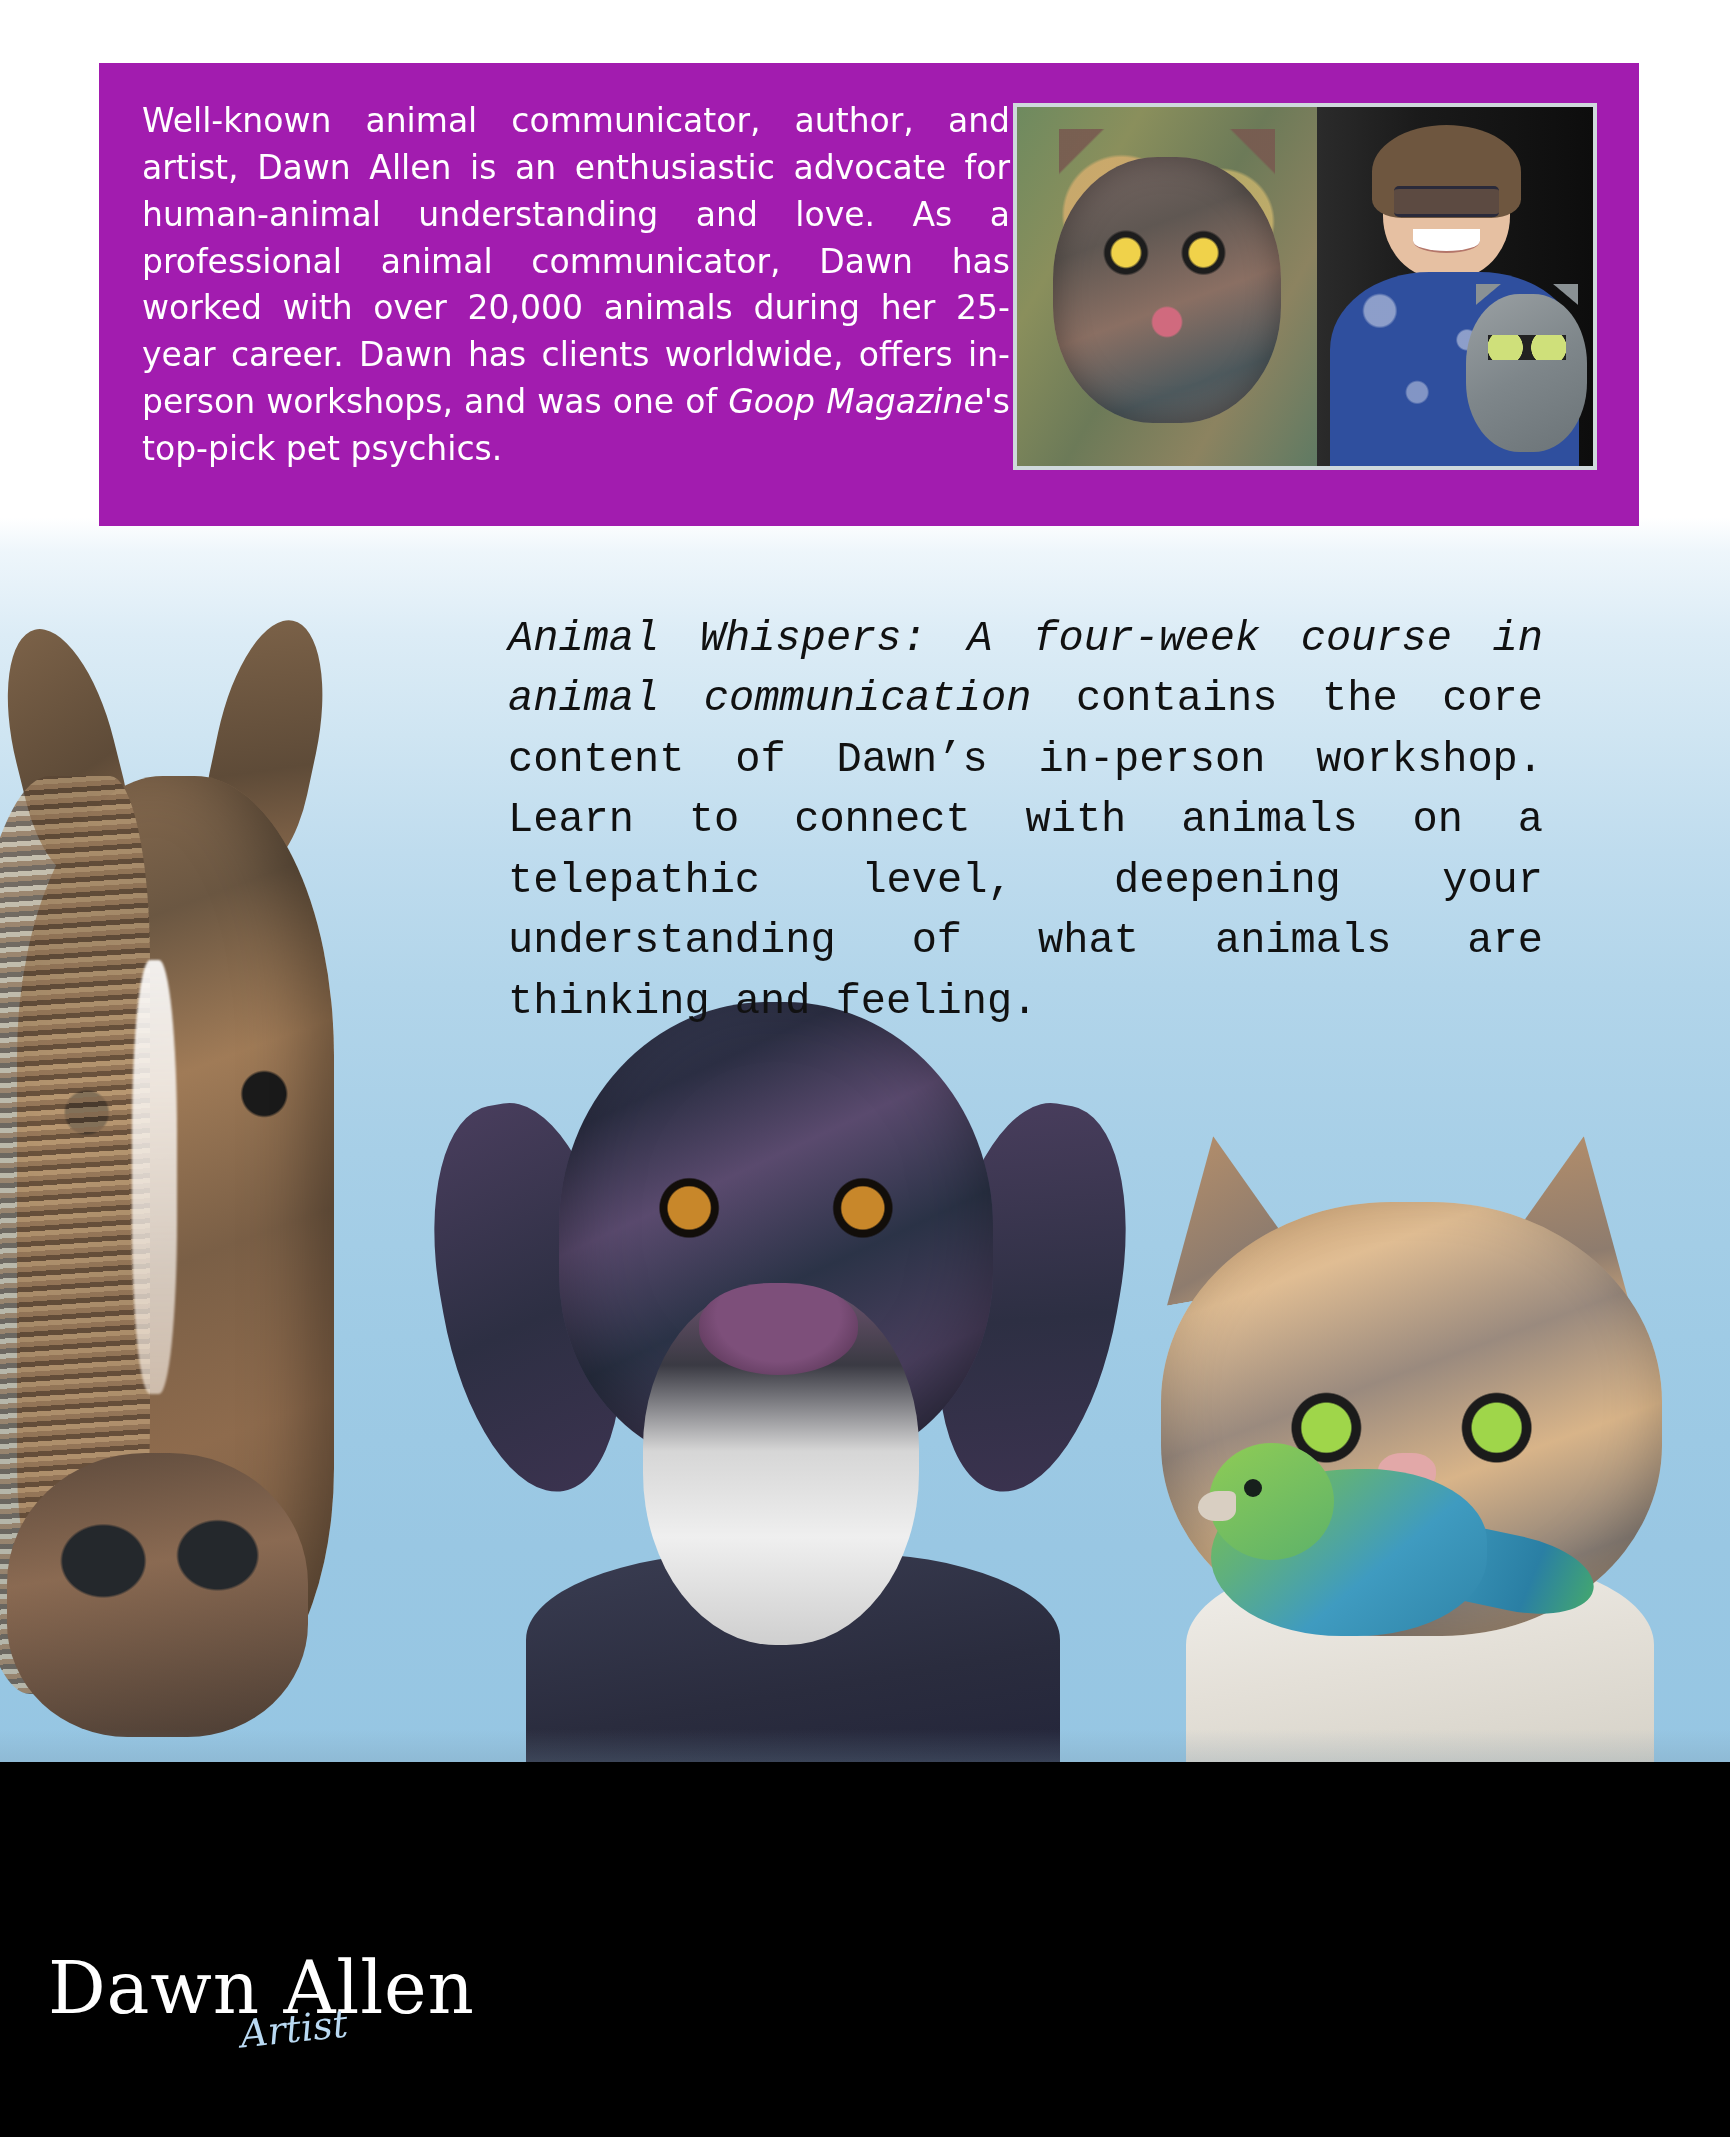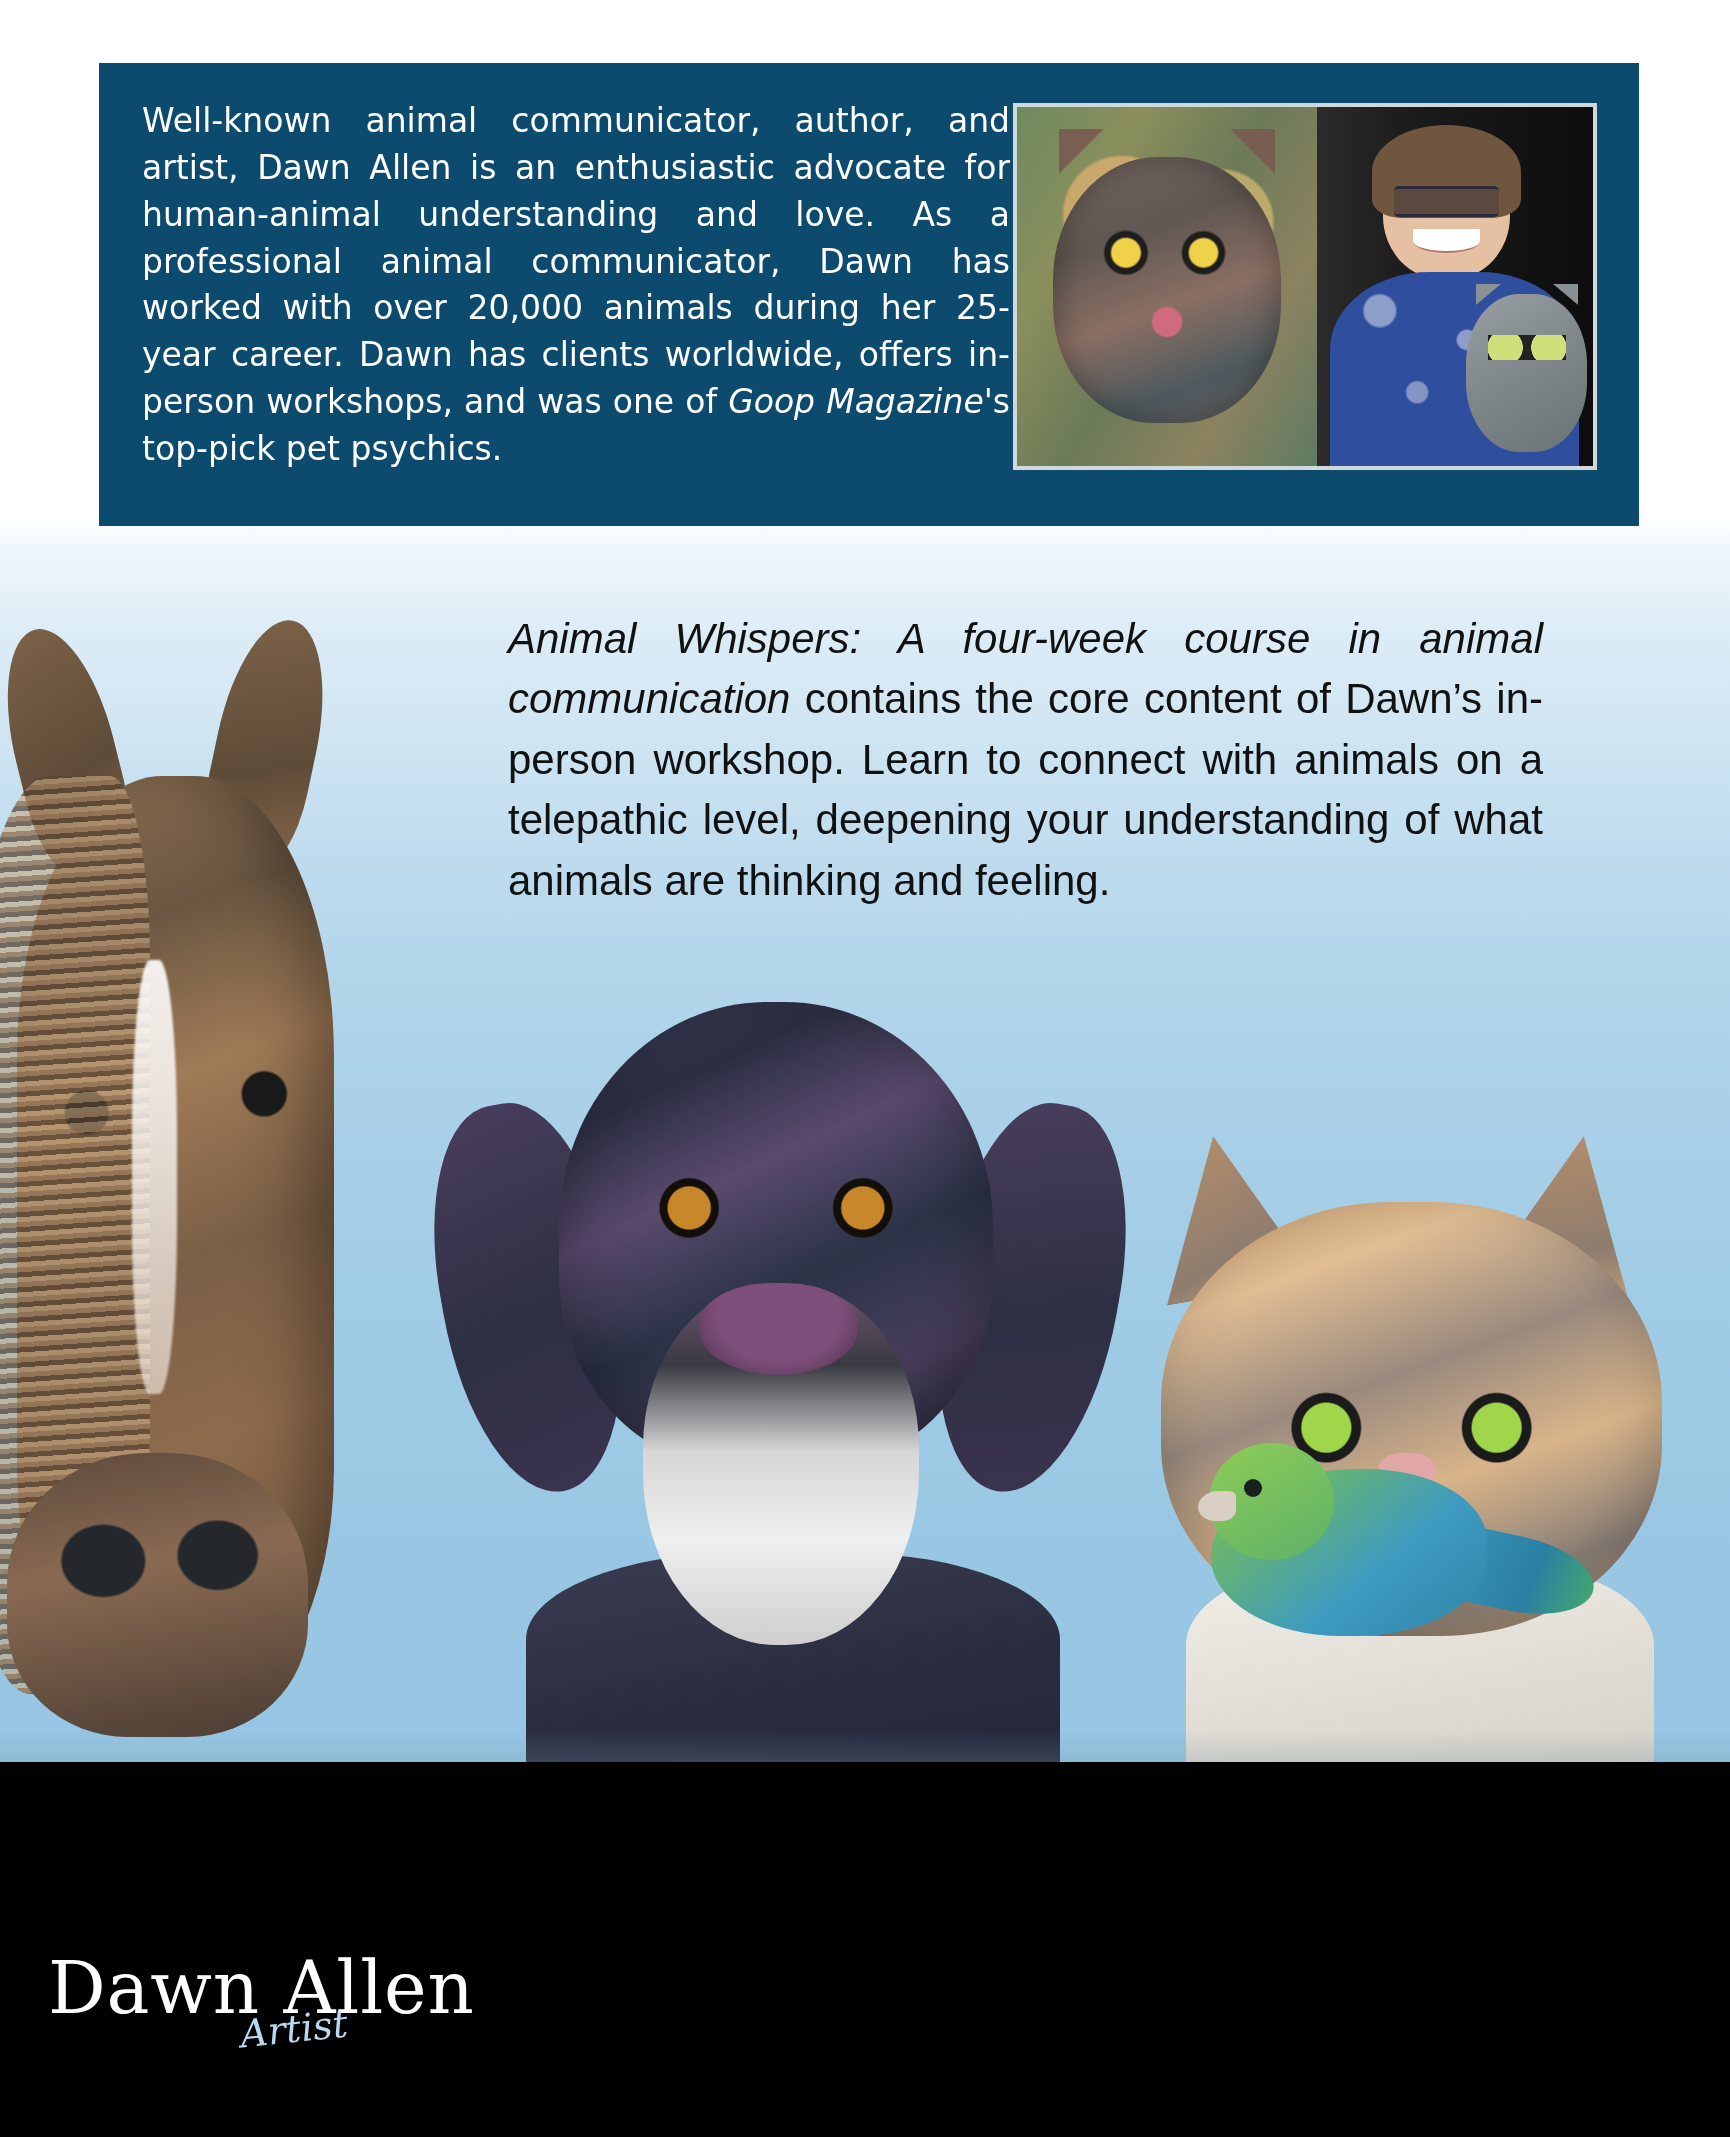--- a/index.html
+++ b/index.html
@@ -43,21 +43,21 @@
         #96c6e3 1762px);
   }
 
   
   .bio-panel {
     position: absolute;
     left: 99px;
     top: 63px;
     width: 1540px;
     height: 463px;
-    background: #0c4a6e;
+    background: #a21caf;
     box-sizing: border-box;
     padding: 35px 40px 33px 43px;
   }
   .bio-text {
     width: 868px;
     color: #ffffff;
     font-size: 33px;
     line-height: 1.42;
     text-align: justify;
     font-family: "DejaVu Sans", sans-serif;
@@ -203,21 +203,21 @@
   
   .course-text {
     position: absolute;
     left: 508px;
     top: 609px;
     width: 1035px;
     font-size: 42px;
     line-height: 1.44;
     color: #111111;
     text-align: justify;
-    font-family: Liberation Sans, sans-serif;
+    font-family: Liberation Mono, monospace;
   }
   .course-text .title-em {
     font-style: italic;
   }
 
   
   .artwork {
     position: absolute;
     left: 0;
     top: 551px;

